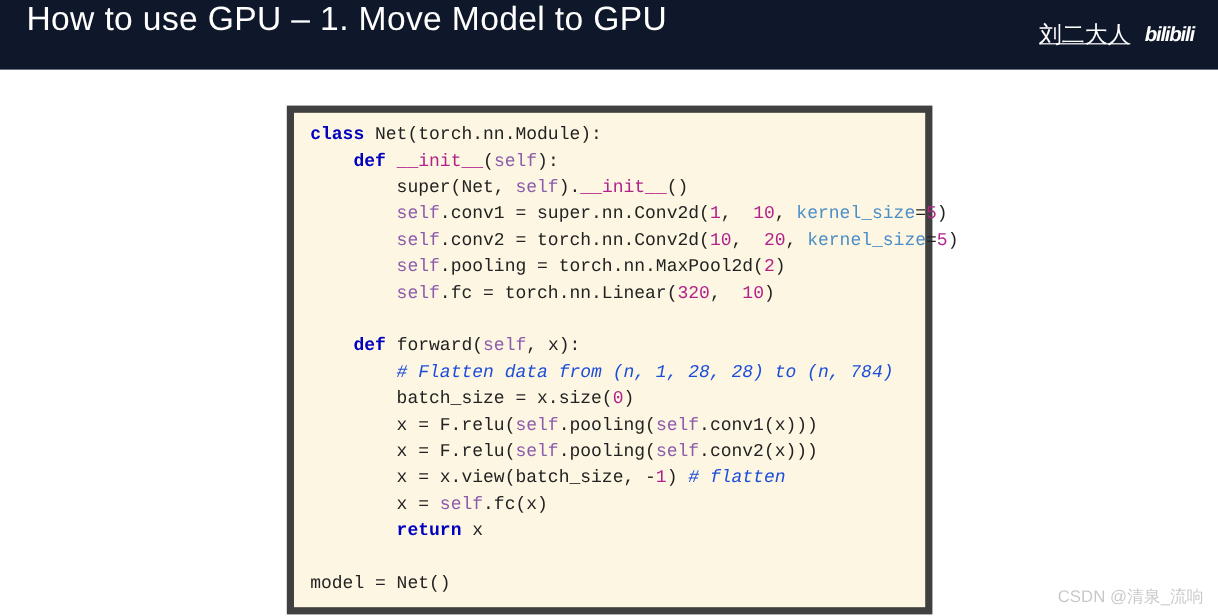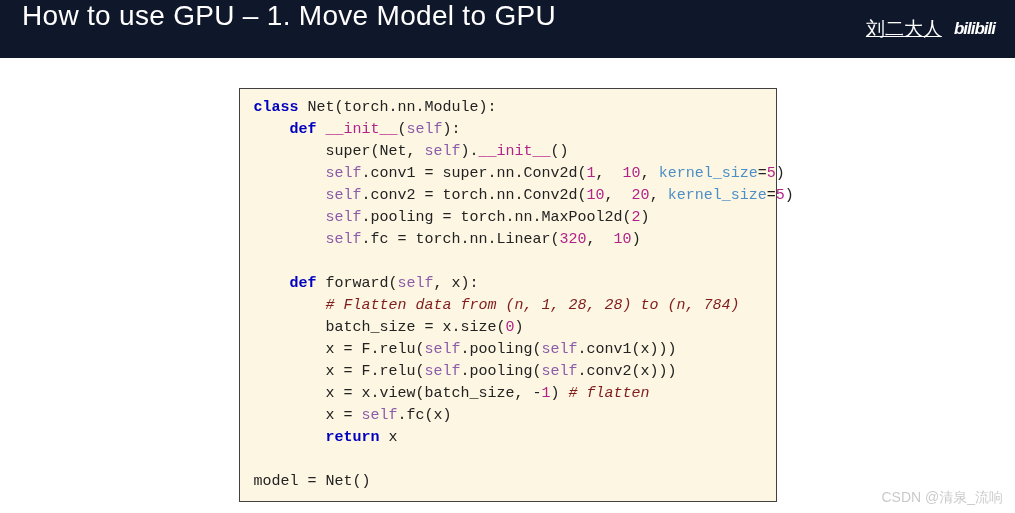--- a/index.html
+++ b/index.html
@@ -41,38 +41,38 @@
       font-weight: 900;
       font-style: italic;
       letter-spacing: -1px;
     }
     .content {
       display: flex;
       justify-content: center;
       padding-top: 30px;
     }
     .code-box {
-      border: 1px solid #404040;
+      border: 6px solid #404040;
       background: #FDF6E3;
       padding: 8px 14px 8px 14px;
       width: 538px;
     }
     .code-line {
       font-family: "SimSun", "NSimSun", "Courier New", monospace;
       font-size: 15px;
       line-height: 22px;
       white-space: pre;
       color: #222;
     }
     .kw   { color: #0000BF; font-weight: bold; }
     .fn   { color: #B22289; }
     .self { color: #8C5BA9; }
     .num  { color: #B22289; }
     .arg  { color: #4C8EC6; }
-    .cmt  { color: #7f1d1d; font-style: italic; }
+    .cmt  { color: #1d4ed8; font-style: italic; }
     .watermark {
       position: absolute;
       right: 12px;
       bottom: 6px;
       color: rgba(0,0,0,0.22);
       font-family: "Microsoft YaHei", Arial, sans-serif;
       font-size: 14px;
       margin-left: 30px;
     }
     .empty-line { height: 22px; }

